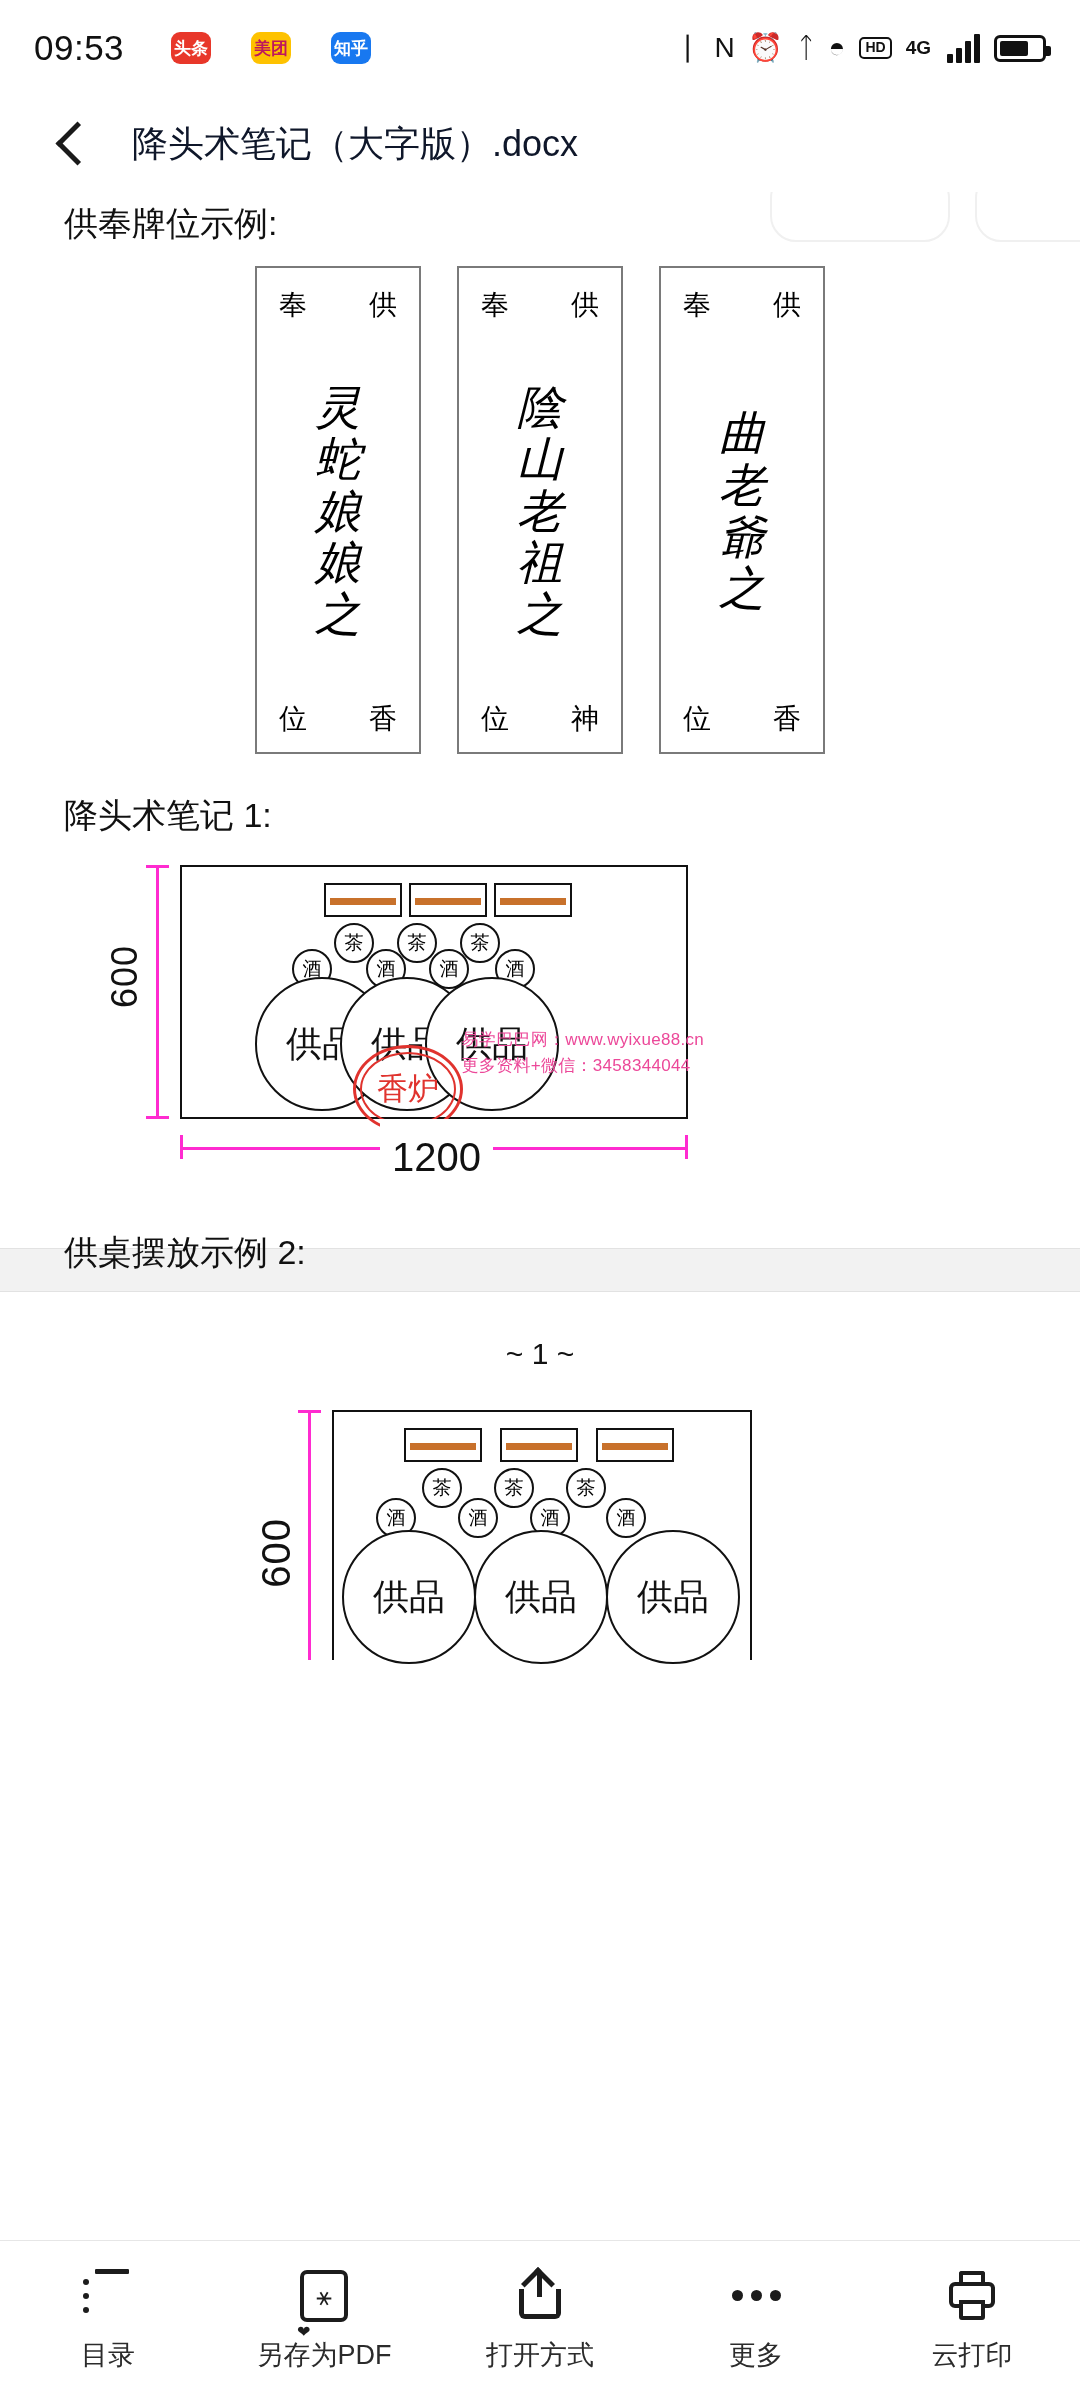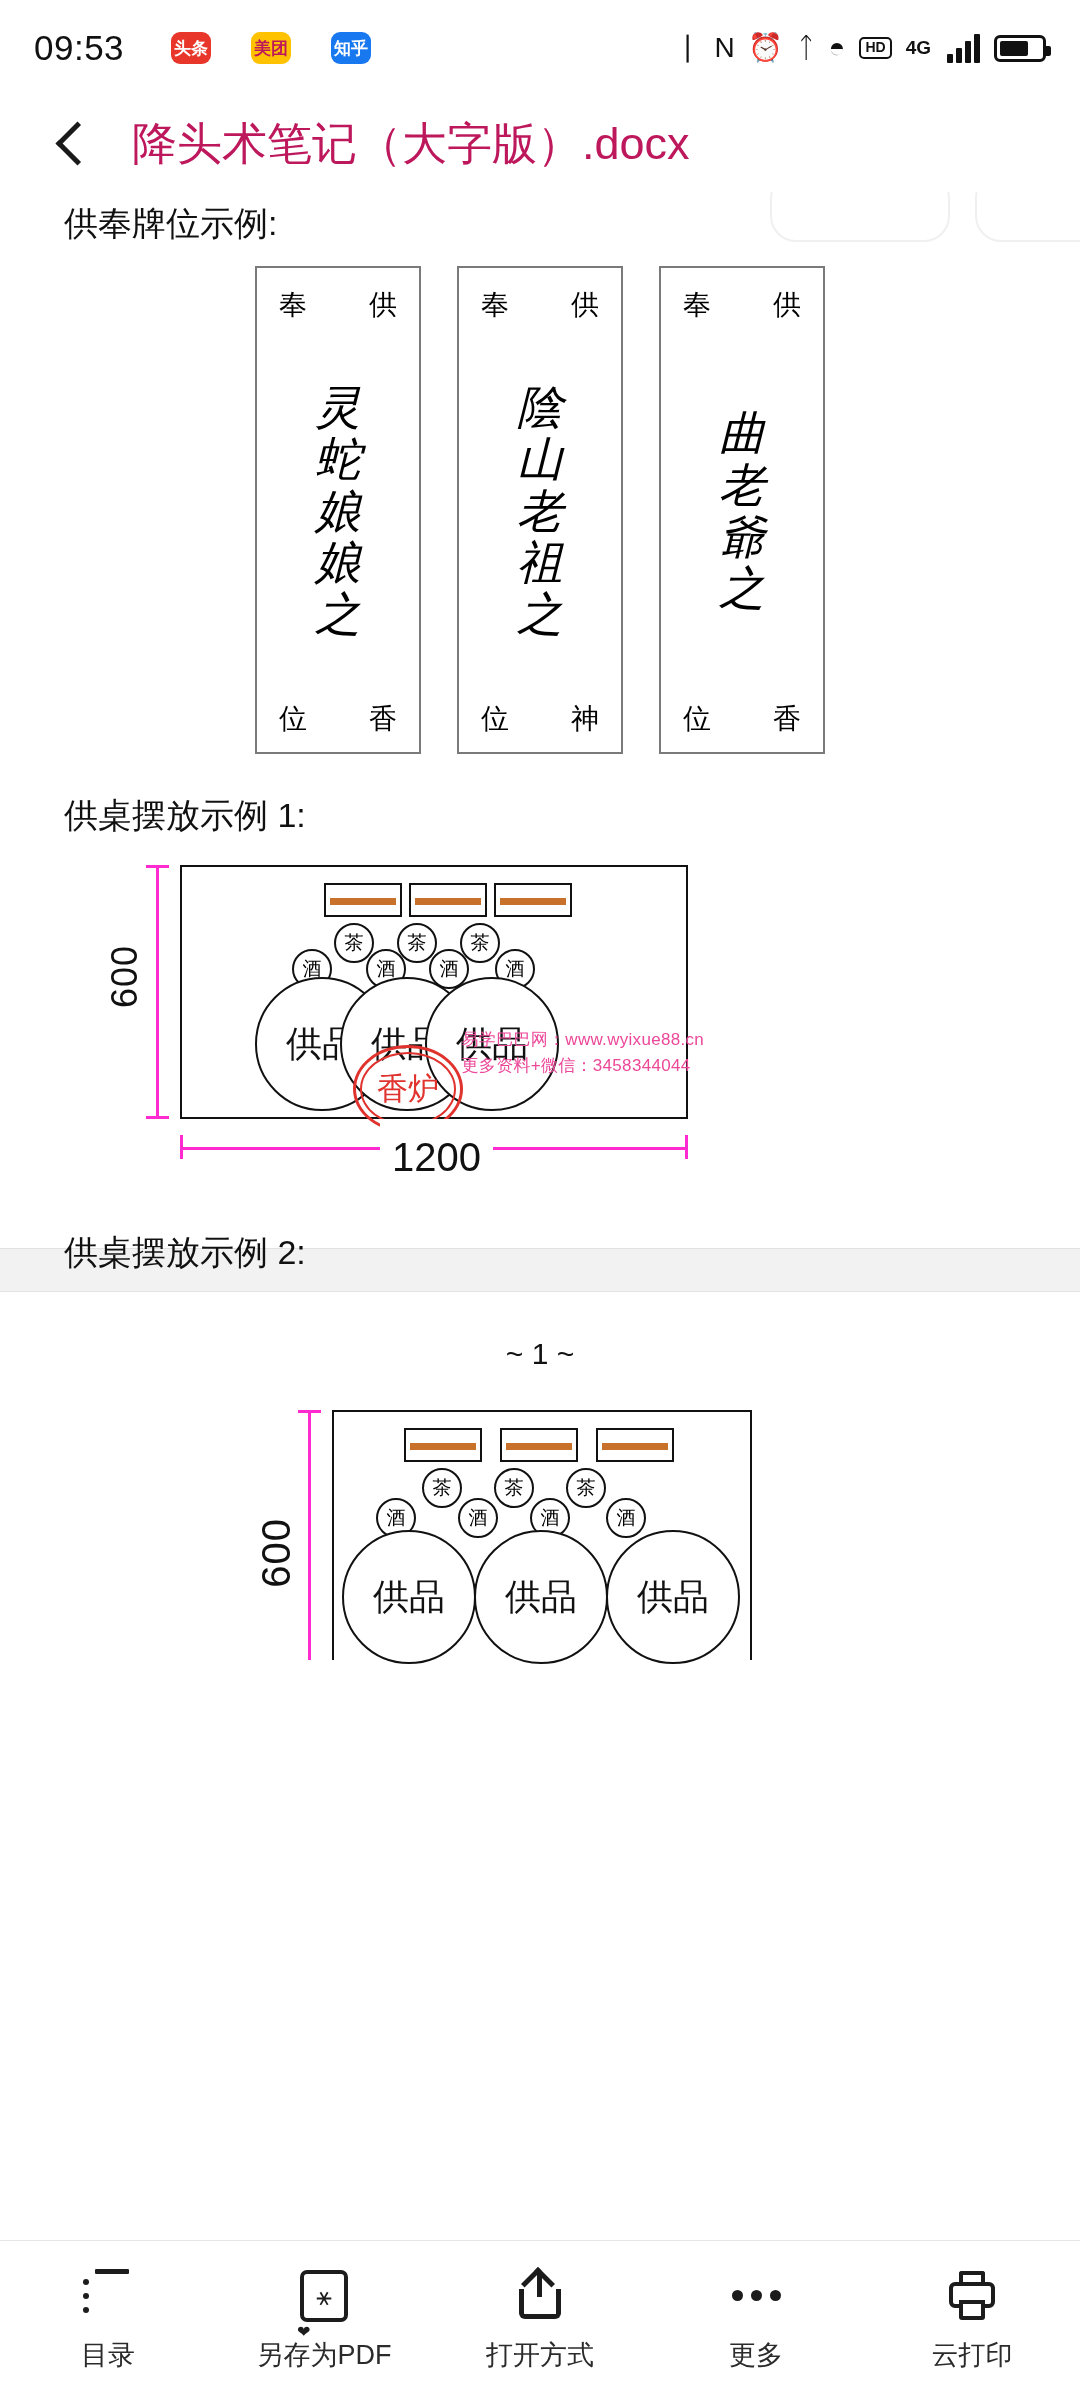--- a/index.html
+++ b/index.html
@@ -61,21 +61,21 @@
     width: 46px; height: 46px; position: relative; flex: 0 0 auto;
   }
   .back-chev::before {
     content: ""; position: absolute; left: 12px; top: 7px;
     width: 26px; height: 26px;
     border-left: 5px solid #1a1a1a; border-bottom: 5px solid #1a1a1a;
     transform: rotate(45deg);
   }
   .doc-title {
     margin-left: 36px;
-    font-size: 45px; color: #be185d; white-space: nowrap; overflow: hidden;
+    font-size: 36px; color: #0f172a; white-space: nowrap; overflow: hidden;
   }
 
   
   .doc {
     position: absolute; left: 0; top: 192px; right: 0; bottom: 160px;
     background: #fff; overflow: hidden;
   }
   .page {
     position: relative; background: #fff; padding: 0 64px;
   }
@@ -320,21 +320,21 @@
           <span>之</span>
         </div>
         <div class="pl-bottom">
           <span>位</span>
           <span>香</span>
         </div>
       </div>
 
     </div>
 
-    <div class="para" style="margin-top:38px;">供桌摆放示例 1:</div>
+    <div class="para" style="margin-top:38px;">降头术笔记 1:</div>
 
     <div class="diagram-wrap" style="height:320px;">
 
       <div class="dim-left-label" style="left:40px; top:88px;">600</div>
       <div class="vline" style="left:92px; top:8px; height:254px;"></div>
       <div class="tick" style="left:82px; top:8px; width:23px; height:3px;"></div>
       <div class="tick" style="left:82px; top:259px; width:23px; height:3px;"></div>
 
       <div class="table-box" style="position:absolute; left:116px; top:8px; width:508px; height:254px;">
 

